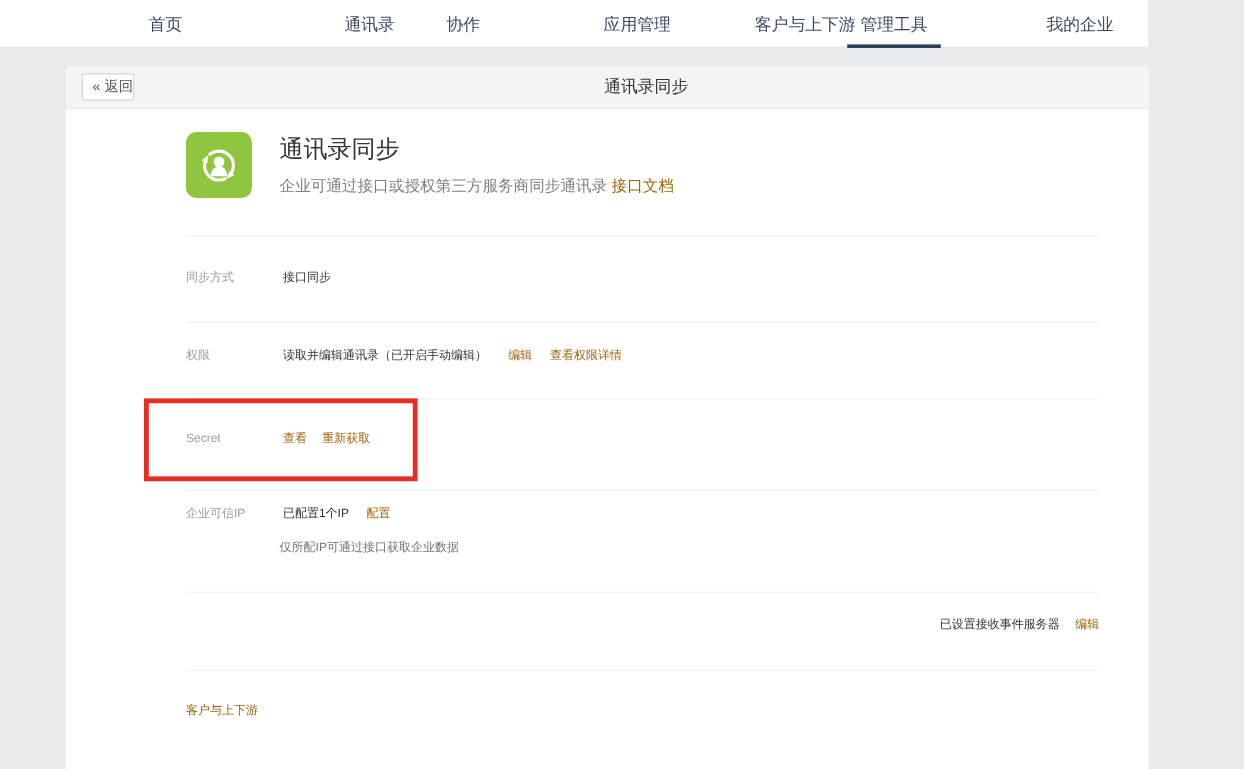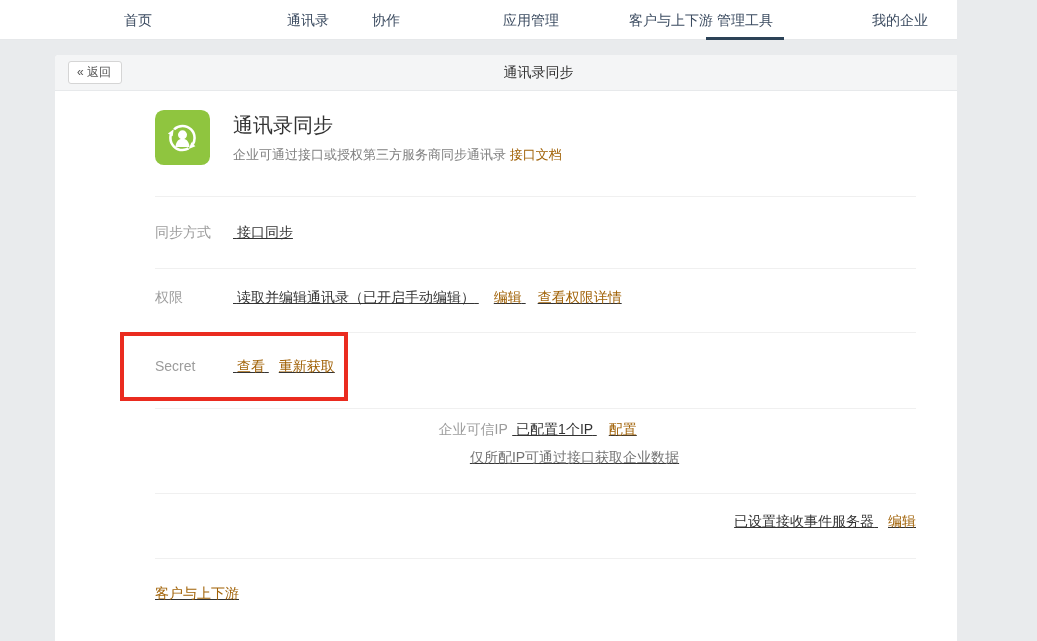--- a/index.html
+++ b/index.html
@@ -16,41 +16,41 @@
   .nav-item:nth-child(4){ margin-left:103px; }
   .nav-item:nth-child(5){ margin-left:70px;  }
   .nav-item:nth-child(6){ margin-left:4px;   }
   .nav-item:nth-child(7){ margin-left:99px;  }
   .nav-item.active::after { content:""; position:absolute; left:-11px; right:-11px; bottom:0; height:3px; background:#2c4257; }
   .nav-item.hover-underline { text-decoration-color:#7e93ab; text-underline-offset:3px; }
 
   
   .card { position:absolute; left:55px; top:55px; width:967px; height:600px; background:#ffffff; border-radius:4px 4px 0 0; }
   .card-header { position:relative; height:36px; background:#f4f5f6; border-bottom:1px solid #e7e9eb; border-radius:4px 4px 0 0; display:flex; align-items:center; }
-  .back-btn { margin-left:13px; background:#ffffff; border:1px solid #d5d5d5; border-radius:3px; font-size:12px; color:#555555; padding:3px 10px 4px 8px; cursor:pointer; line-height:14px; }
+  .back-btn { margin-left:13px; background:#ffffff; border:1px solid #d5d5d5; border-radius:3px; font-size:12px; color:#555555; padding:3px 0 4px 8px; cursor:pointer; line-height:14px; }
   .card-title { position:absolute; left:0; right:0; text-align:center; font-size:14px; color:#333333; pointer-events:none; }
 
   .card-body { padding:0 106px 0 100px; }
 
   
   .app-header { display:flex; padding-top:19px; }
   .app-icon { width:55px; height:55px; flex:0 0 55px; }
   .app-head-text { margin-left:23px; padding-top:2px; }
   .app-title { font-size:20px; color:#333333; line-height:26px; }
   .app-desc { margin-top:8px; font-size:13px; color:#7f7f7f; }
   .link { color:#a16207; cursor:pointer; text-decoration:none; }
 
   
   .rows { margin-top:31px; }
-  .row { border-top:1px solid #f0f0f0; font-size:14px; color:#333333; line-height:18px;text-decoration:underline; }
+  .row { border-top:1px solid #f0f0f0; font-size:10px; color:#333333; line-height:18px; }
   .row-label { display:inline-block; width:78px; color:#9c9c9c; vertical-align:top; }
   .row-sync   { padding:26px 0 27px 0; }
   .row-perm   { padding:19px 0 26px 0; }
   .row-secret { padding:24px 0 33px 0; }
-  .row-ip     { padding:11px 0 27px 0;text-align:center; }
+  .row-ip     { padding:11px 0 27px 0; }
   .row-event  { padding:18px 0 28px 0;text-align:right; }
   .row-close  { padding:25px 0 40px 0; }
   .gap-l { margin-left:15px; }
   .gap-m { margin-left:12px; }
   .gap-s { margin-left:10px; }
   .ip-note { margin-top:10px; margin-left:78px; color:#737373; }
 
   
   .annotation { position:absolute; left:120px; top:332px; width:228px; height:69px; border:4px solid #ea2b1f; pointer-events:none; }
 </style>

